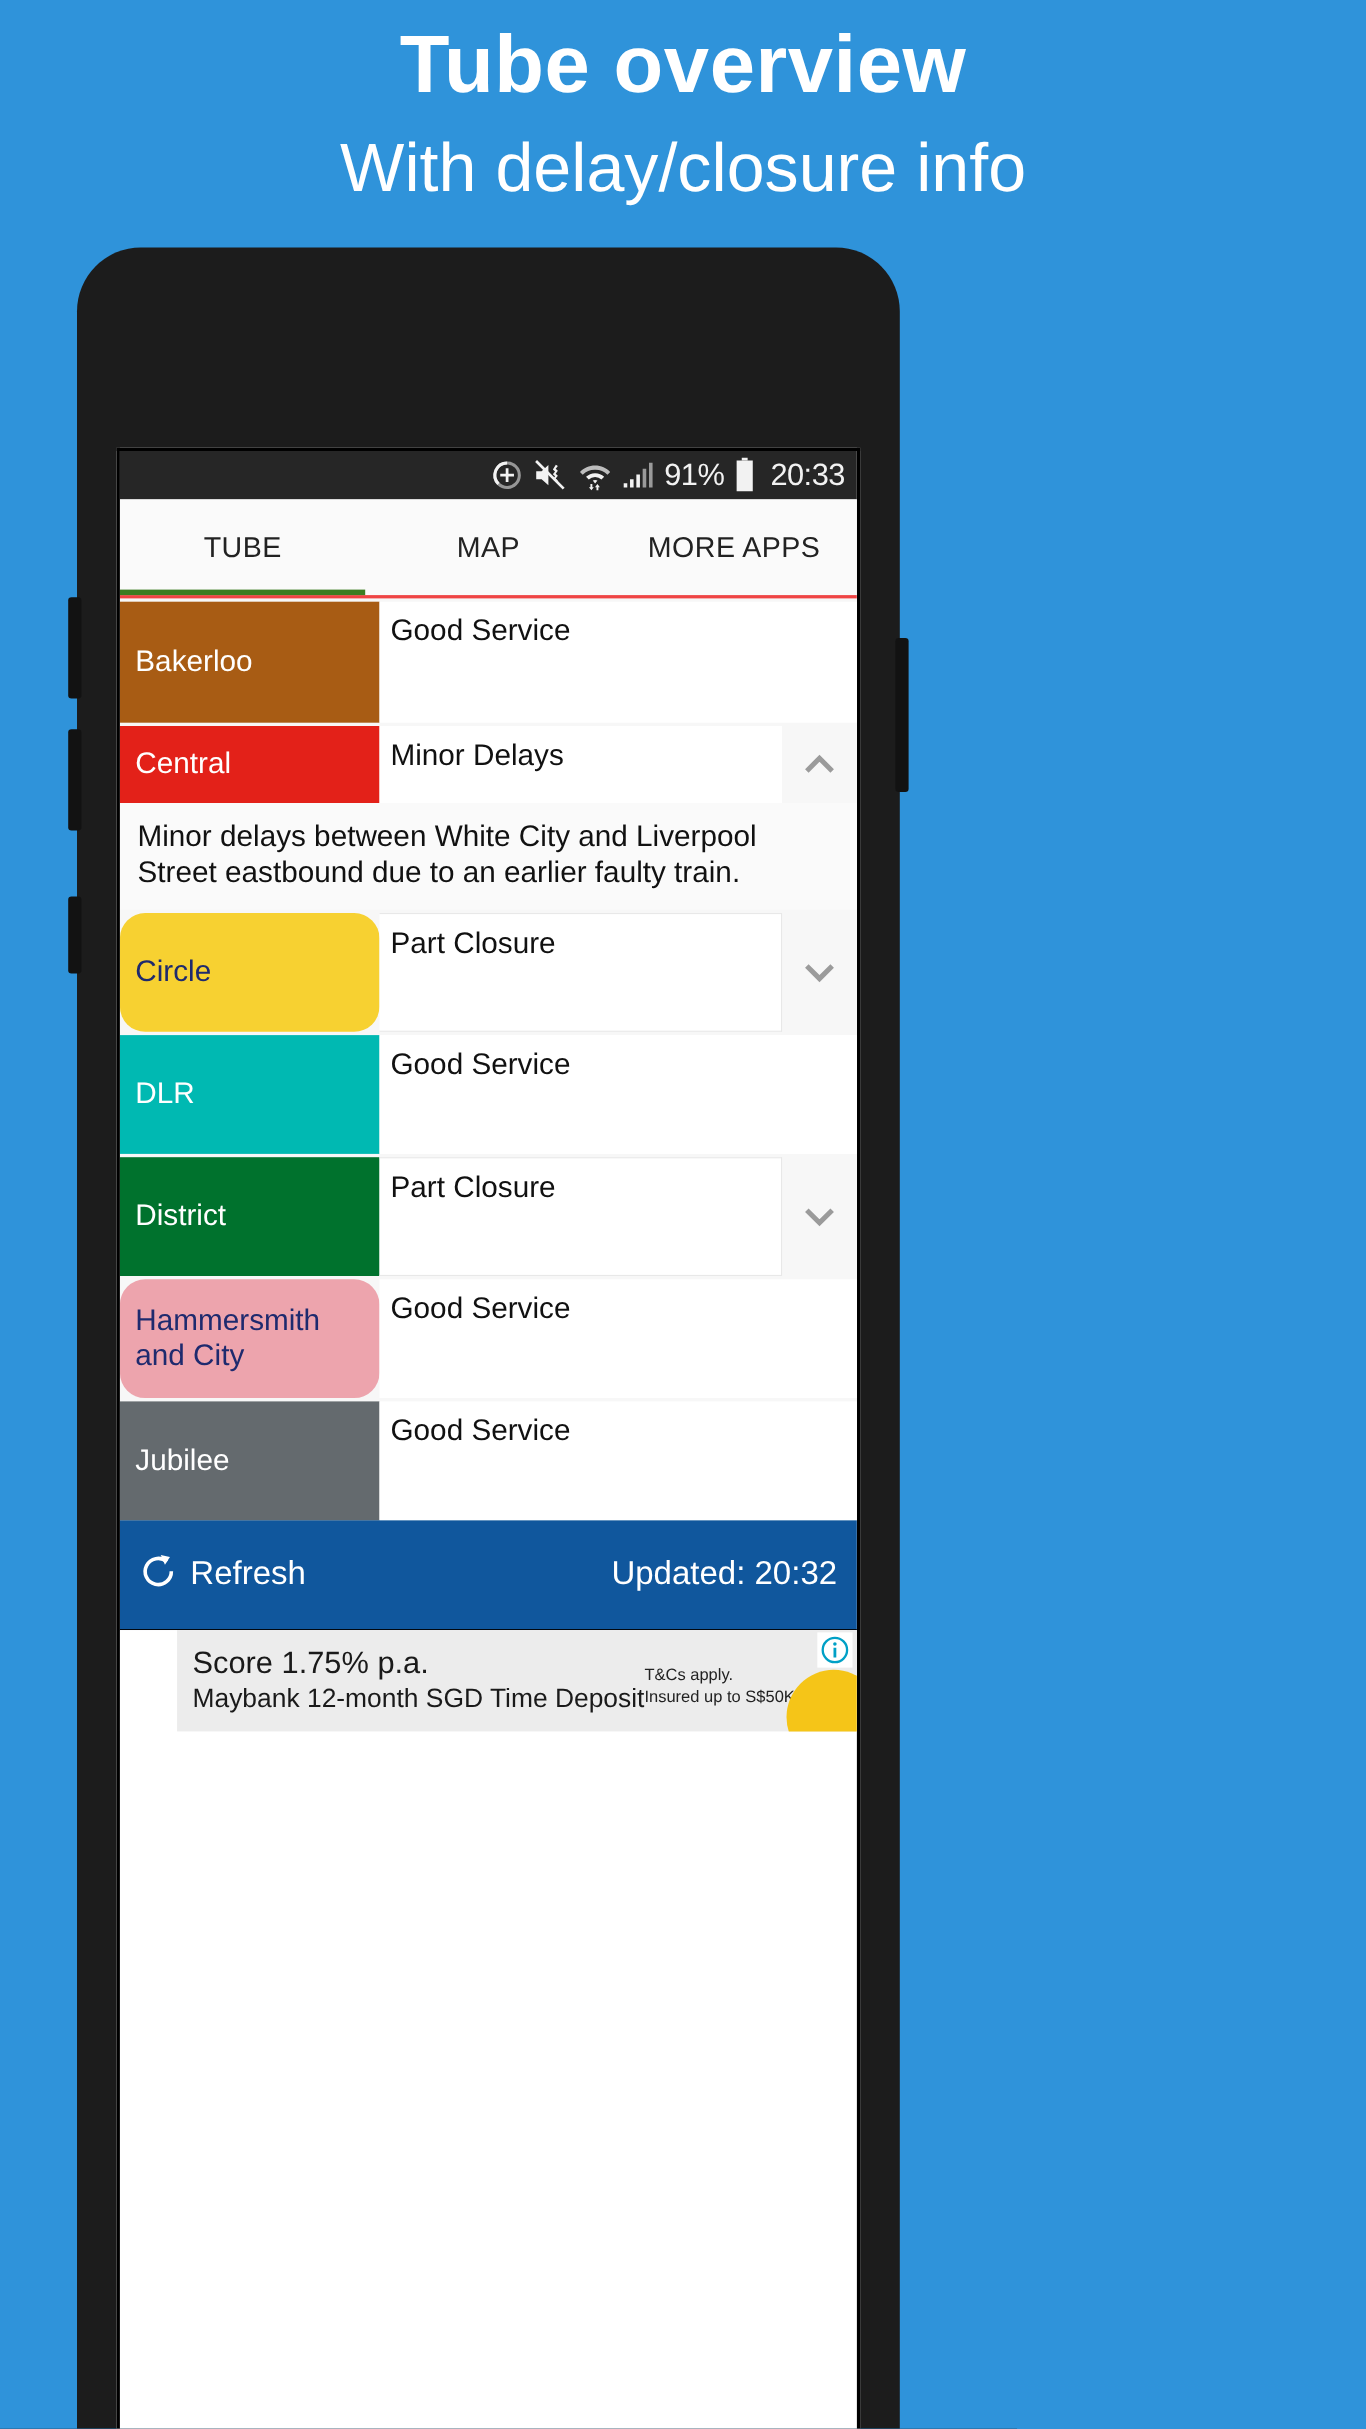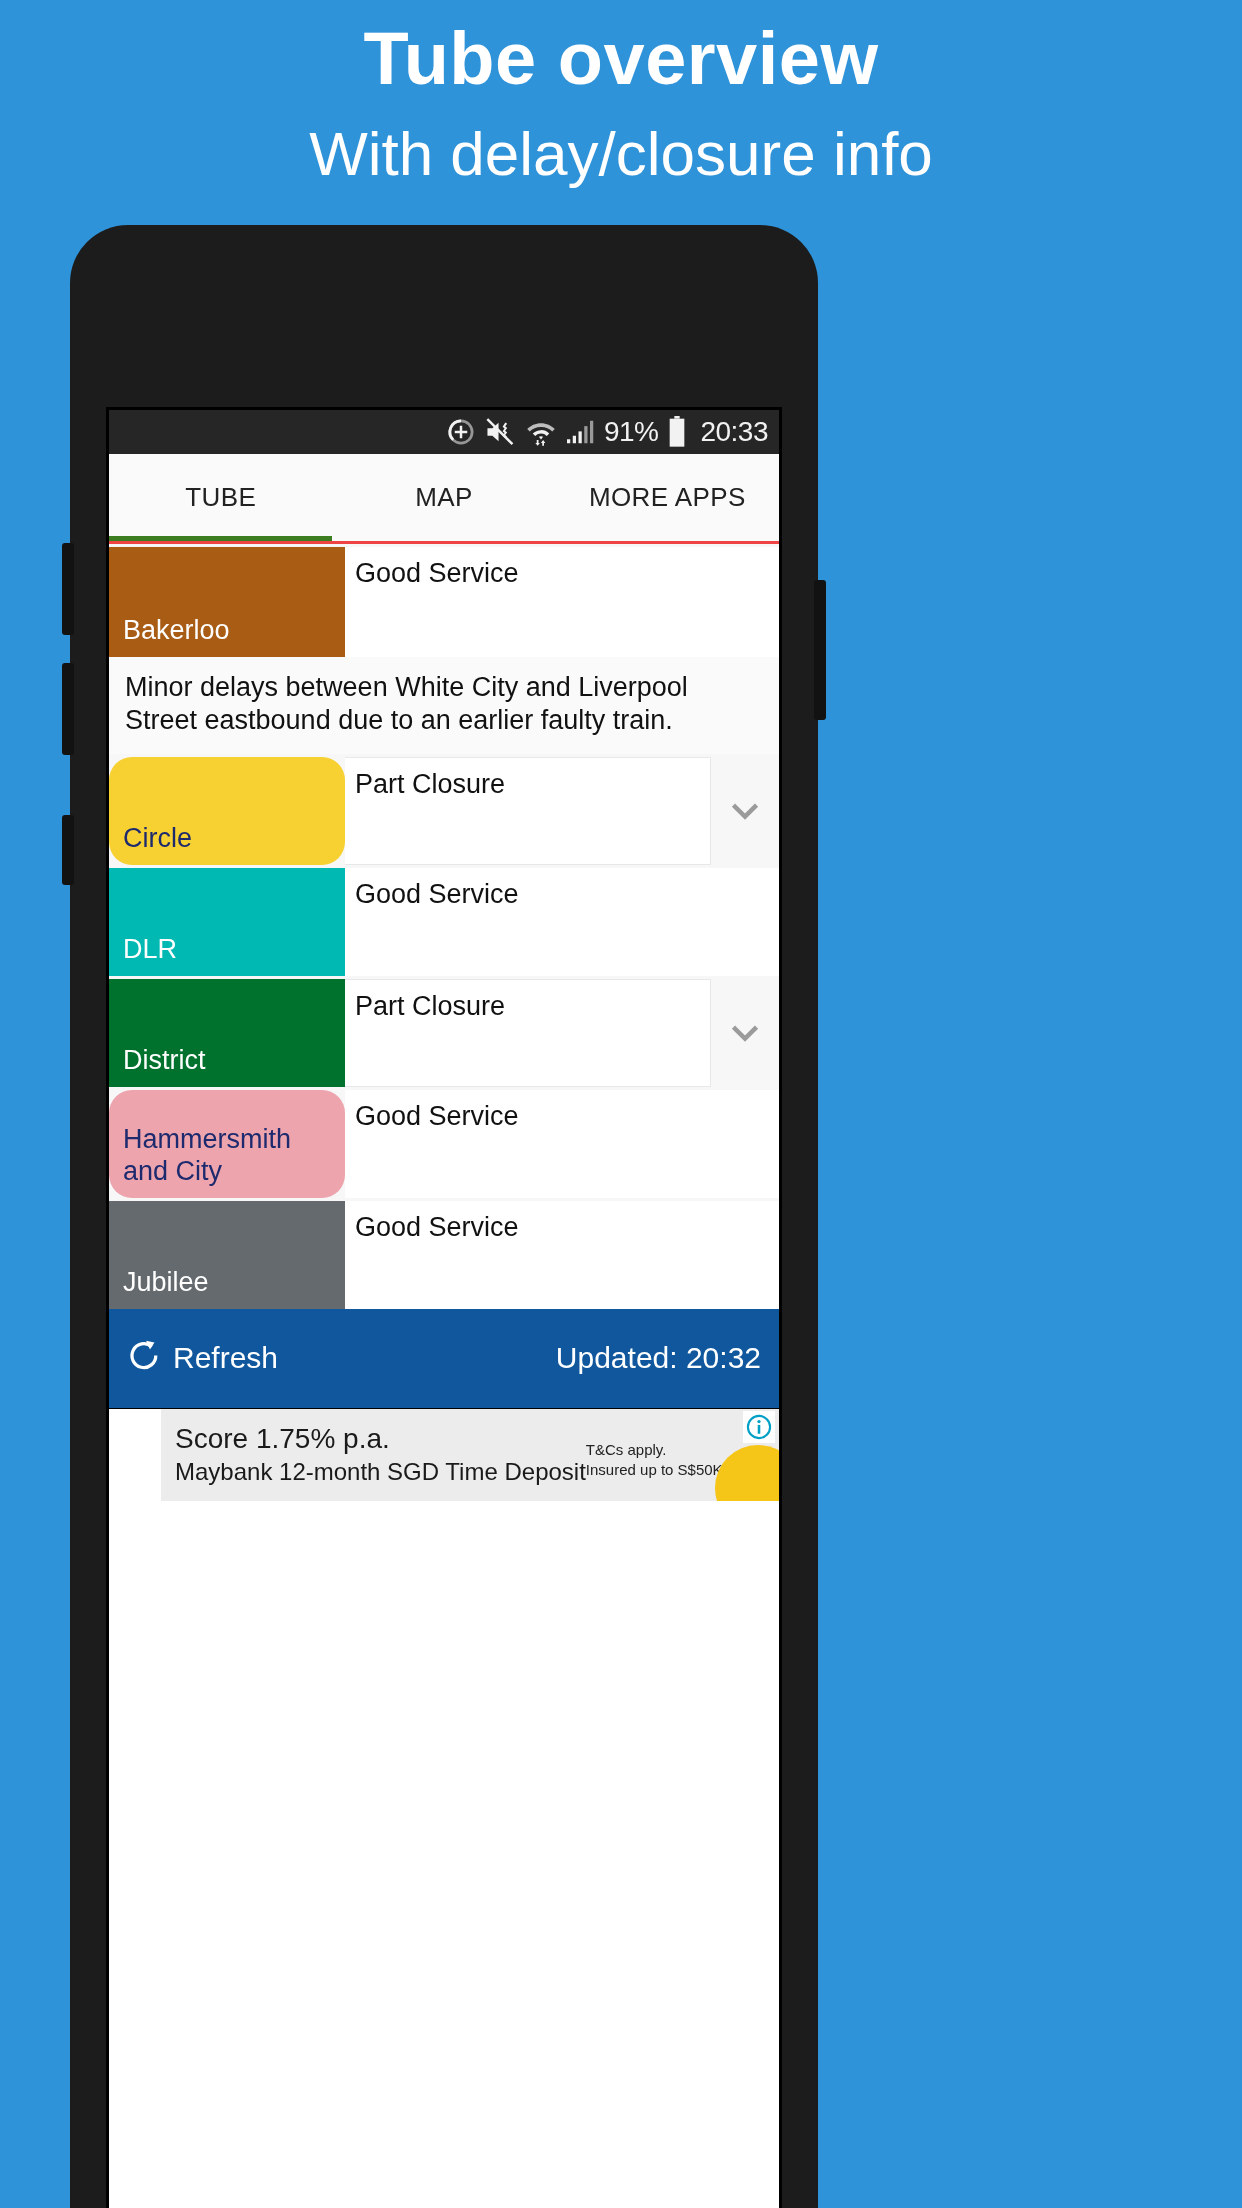--- a/index.html
+++ b/index.html
@@ -106,21 +106,21 @@
   .row {
     display: flex;
     align-items: stretch;
     background: #f7f7f7;
     padding-top: 3px;
   }
   .line-name {
     width: 236px;
     min-height: 92px;
     display: flex;
-    align-items: flex-end;
+    align-items: center;
     padding: 10px 0 10px 14px;
     font-size: 27px;
     line-height: 1.18;
     color: #ffffff;
   }
   .line-name.dark { color: #1e2a6e; border-radius: 23px; }
   .status-cell {
     flex: 1;
     background: #ffffff;
     display: flex;
@@ -280,20 +280,31 @@
 
     <div class="list">
 
       <div class="row">
         <div class="line-name" style="background:#a85c14;height:110px">
           <span>Bakerloo</span>
         </div>
         <div class="status-cell">Good Service</div>
       </div>
 
+      <div class="row">
+        <div class="line-name" style="background:#e32119;height:70px;min-height:70px">
+          <span>Central</span>
+        </div>
+        <div class="status-cell" style="min-height:70px">Minor Delays</div>
+        <div class="chev-cell">
+          <svg class="chev" viewBox="0 0 24 24">
+            <path fill="none" stroke="#9b9b9b" stroke-width="3.2" stroke-linecap="square" d="M5 15l7-7 7 7"></path>
+          </svg>
+        </div>
+      </div>
       <div class="detail">Minor delays between White City and Liverpool Street eastbound due to an earlier faulty train.</div>
 
       <div class="row">
         <div class="line-name dark" style="background:#f7d131;height:108px">
           <span>Circle</span>
         </div>
         <div class="status-cell bordered">Part Closure</div>
         <div class="chev-cell">
           <svg class="chev" viewBox="0 0 24 24">
             <path fill="none" stroke="#9b9b9b" stroke-width="3.2" stroke-linecap="square" d="M5 9l7 7 7-7"></path>

